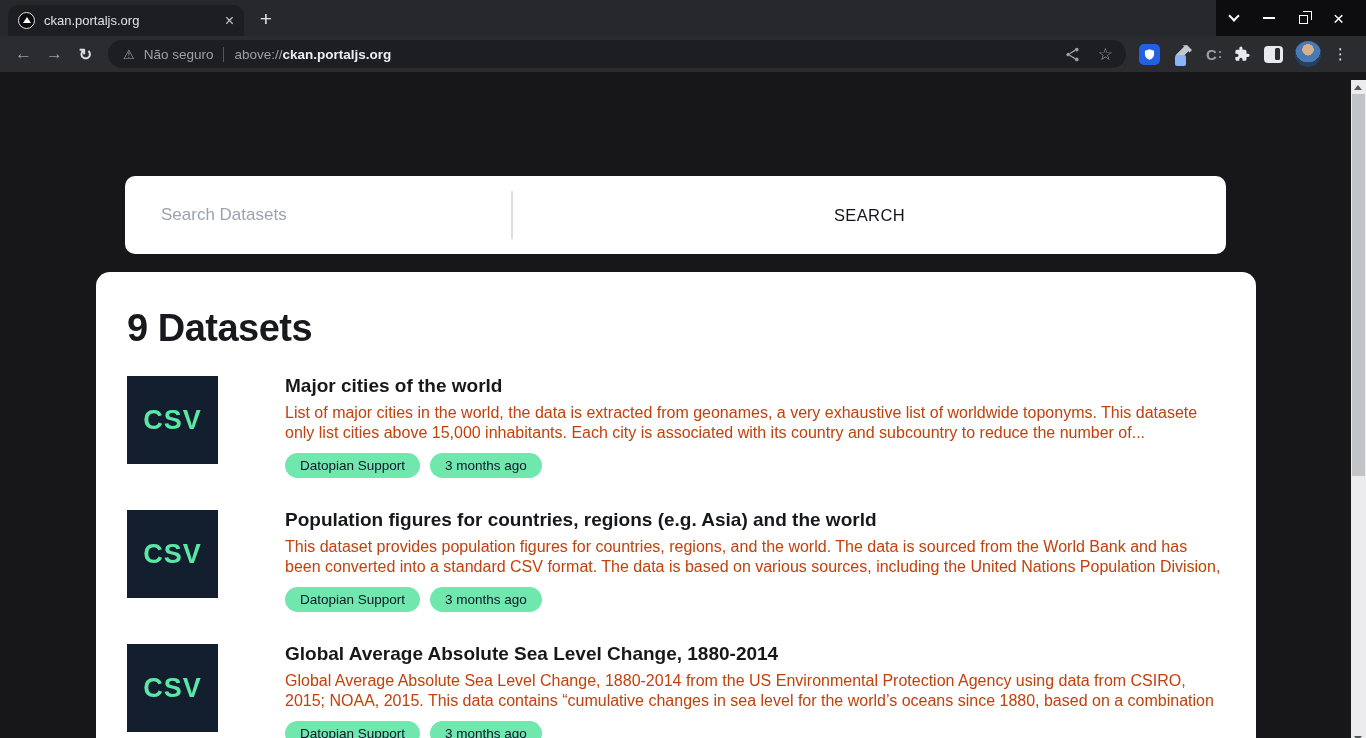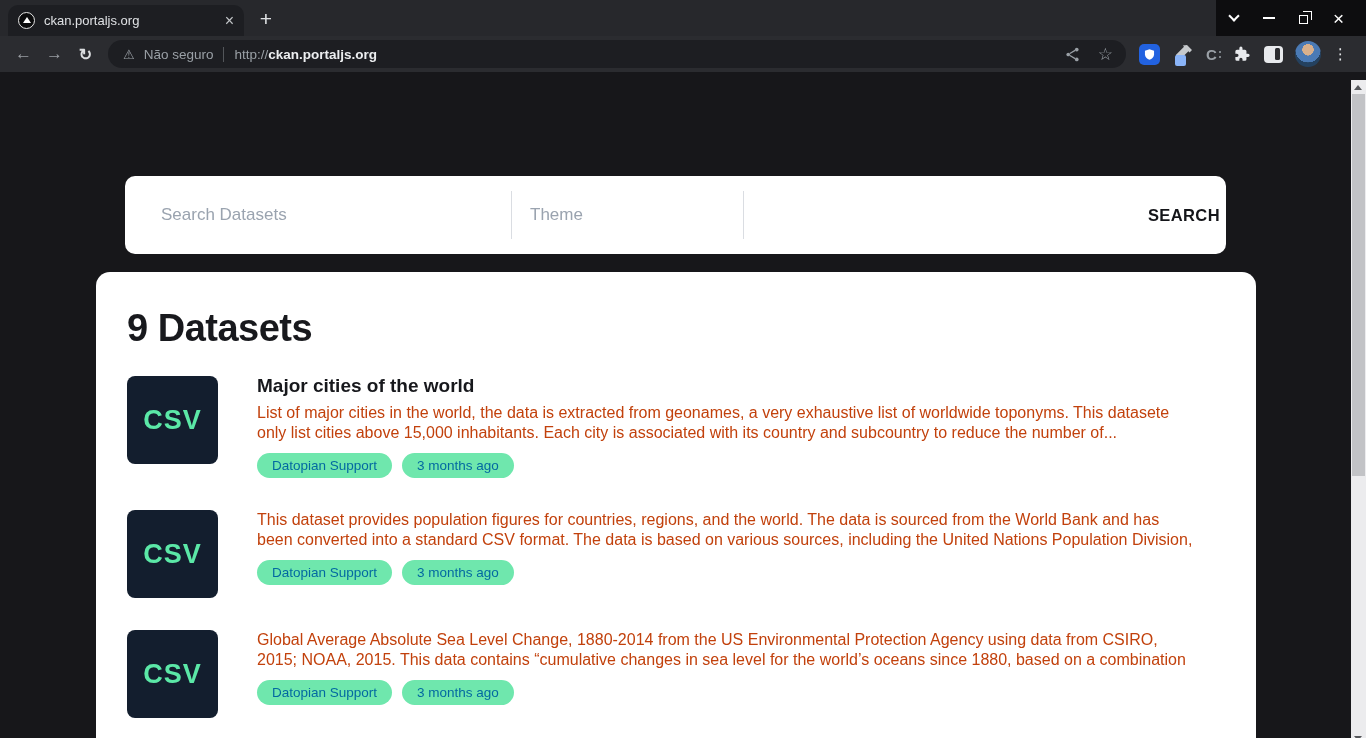--- a/index.html
+++ b/index.html
@@ -63,31 +63,31 @@
   
   .page { position:absolute; top:80px; left:0; width:1366px; height:666px; background:#17171a; overflow:hidden; }
 
   .search-card { position:absolute; left:125px; top:96px; width:1101px; height:78px; background:#ffffff; border-radius:10px; display:flex; align-items:stretch; }
   .sfield { border:none; outline:none; background:transparent; font-family:inherit; font-size:17px; color:#333; }
   .sfield::placeholder { color:#9aa3af; opacity:1; }
   .f1 { width:386px; padding-left:36px; }
   .f2 { width:231px; padding-left:18px; }
   .f3 { width:231px; padding-left:16px; }
   .vdiv { width:1px; background:#dadde2; margin:15px 0; }
-  .search-btn { flex:1; background:none; border:none; font-family:inherit; font-size:16.5px; font-weight:bold; color:#141519; letter-spacing:0.4px; cursor:pointer;text-align:right; }
+  .search-btn { flex:1; background:none; border:none; font-family:inherit; font-size:16.5px; font-weight:normal; color:#141519; letter-spacing:0.4px; cursor:pointer; }
 
   .main-card { position:absolute; left:96px; top:192px; width:1160px; height:474px; background:#ffffff; border-radius:14px 14px 0 0; padding:26px 30px 0 31px; overflow:hidden; }
   .heading { font-size:38px; line-height:44px; font-weight:bold; color:#18191d; margin:8px 0 26px 0; letter-spacing:-0.5px; }
   .ditem { display:flex; margin-bottom:32px; }
-  .dtile { width:91px; height:88px; flex:none; border-radius:8px; background:#131e2e; color:#5be8a7; display:flex; align-items:center; justify-content:center; font-size:27px; font-weight:bold; letter-spacing:1px; }
-  .dcontent { margin-left:39px; width:941px; }
+  .dtile { width:91px; height:88px; flex:none; border-radius:0; background:#131e2e; color:#5be8a7; display:flex; align-items:center; justify-content:center; font-size:27px; font-weight:bold; letter-spacing:1px; }
+  .dcontent { margin-left:67px; width:941px; }
   .dtitle { font-size:19px; font-weight:bold; color:#17181c; margin:-2px 0 6px 0; line-height:23px; }
   .ddesc { font-size:16px; line-height:20px; color:#c2410c; max-height:40px; overflow:hidden; }
   .dbadges { display:flex; gap:10px; margin-top:10px; }
-  .badge { background:#6fe7ad; color:#0369a1; font-size:13.5px; line-height:15px; padding:5px 15px; border-radius:999px; }
+  .badge { background:#6fe7ad; color:#0f172a; font-size:13.5px; line-height:15px; padding:5px 15px; border-radius:999px; }
 
   .scrollbar { position:absolute; top:0; right:0; width:15px; height:666px; background:#ececee; }
   .sb-up { position:absolute; top:5px; left:3px; width:0; height:0; border-left:4.5px solid transparent; border-right:4.5px solid transparent; border-bottom:5px solid #55575b; }
   .sb-down { position:absolute; bottom:5px; left:3px; width:0; height:0; border-left:4.5px solid transparent; border-right:4.5px solid transparent; border-top:5px solid #55575b; }
   .sb-thumb { position:absolute; top:14px; left:1px; width:13px; height:382px; background:#c2c3c6; }
 </style>
 </head>
 <body>
 
 <div class="tabstrip">
@@ -115,21 +115,21 @@
 
 <div class="toolbar">
   <span class="nav">←</span>
   <span class="nav">→</span>
   <span class="nav reload-g">↻</span>
 
   <div class="omnibox">
     <span class="warn">⚠</span>
     <span class="notsecure">Não seguro</span>
     <span class="obx-div"></span>
-    <span class="url-scheme">http://</span>
+    <span class="url-scheme">above://</span>
     <span class="url-host">ckan.portaljs.org</span>
     <span class="obx-spacer"></span>
     <span style="display:flex;">
       <svg width="17" height="17" viewBox="0 0 24 24">
         <circle cx="18" cy="5" r="2.6" fill="#9aa0a6"></circle>
           <circle cx="6" cy="12" r="2.6" fill="#9aa0a6"></circle>
           <circle cx="18" cy="19" r="2.6" fill="#9aa0a6"></circle>
         <path d="M8.3 10.7 L15.7 6.2 M8.3 13.3 L15.7 17.8" stroke="#9aa0a6" stroke-width="1.8" fill="none"></path>
       </svg>
     </span>
@@ -164,21 +164,20 @@
     <span class="avatar"></span>
     <span class="kebab">⋮</span>
   </div>
 </div>
 
 <div class="page">
 
   <div class="search-card">
     <input class="sfield f1" placeholder="Search Datasets" style="">
     <span class="vdiv"></span>
-    <input class="sfield f2" placeholder="Theme" style="">
     <span class="vdiv"></span>
     <button class="search-btn">SEARCH</button>
   </div>
 
   <div class="main-card">
     <h1 class="heading">9 Datasets</h1>
 
     <div class="ditem">
       <div class="dtile">CSV</div>
       <div class="dcontent">
@@ -187,31 +186,33 @@
         <div class="dbadges">
           <span class="badge">Datopian Support</span>
           <span class="badge">3 months ago</span>
         </div>
       </div>
     </div>
 
     <div class="ditem">
       <div class="dtile">CSV</div>
       <div class="dcontent">
+        <div class="dtitle">Population figures for countries, regions (e.g. Asia) and the world</div>
         <div class="ddesc">This dataset provides population figures for countries, regions, and the world. The data is sourced from the World Bank and has been converted into a standard CSV format. The data is based on various sources, including the United Nations Population Division, Unit...</div>
         <div class="dbadges">
           <span class="badge">Datopian Support</span>
           <span class="badge">3 months ago</span>
         </div>
       </div>
     </div>
 
     <div class="ditem">
       <div class="dtile">CSV</div>
       <div class="dcontent">
+        <div class="dtitle">Global Average Absolute Sea Level Change, 1880-2014</div>
         <div class="ddesc">Global Average Absolute Sea Level Change, 1880-2014 from the US Environmental Protection Agency using data from CSIRO, 2015; NOAA, 2015. This data contains “cumulative changes in sea level for the world’s oceans since 1880, based on a combination of lon...</div>
         <div class="dbadges">
           <span class="badge">Datopian Support</span>
           <span class="badge">3 months ago</span>
         </div>
       </div>
     </div>
 
   </div>
 

